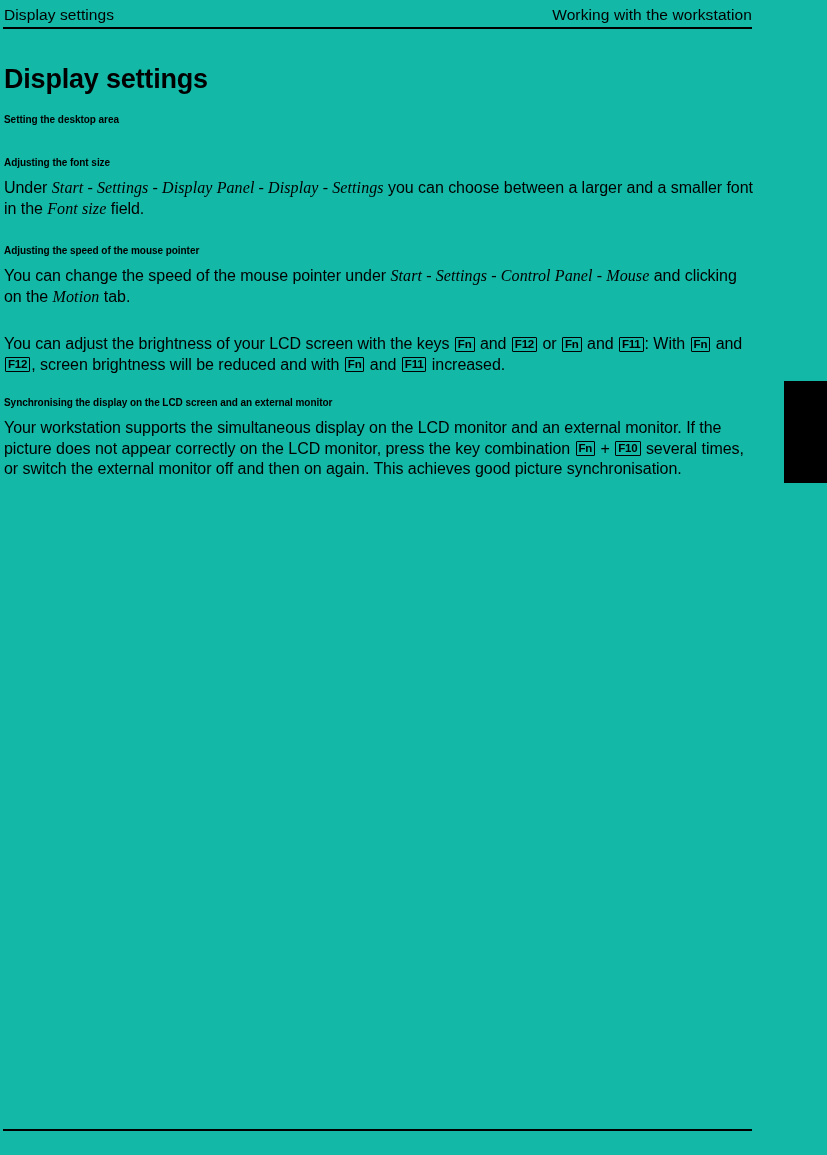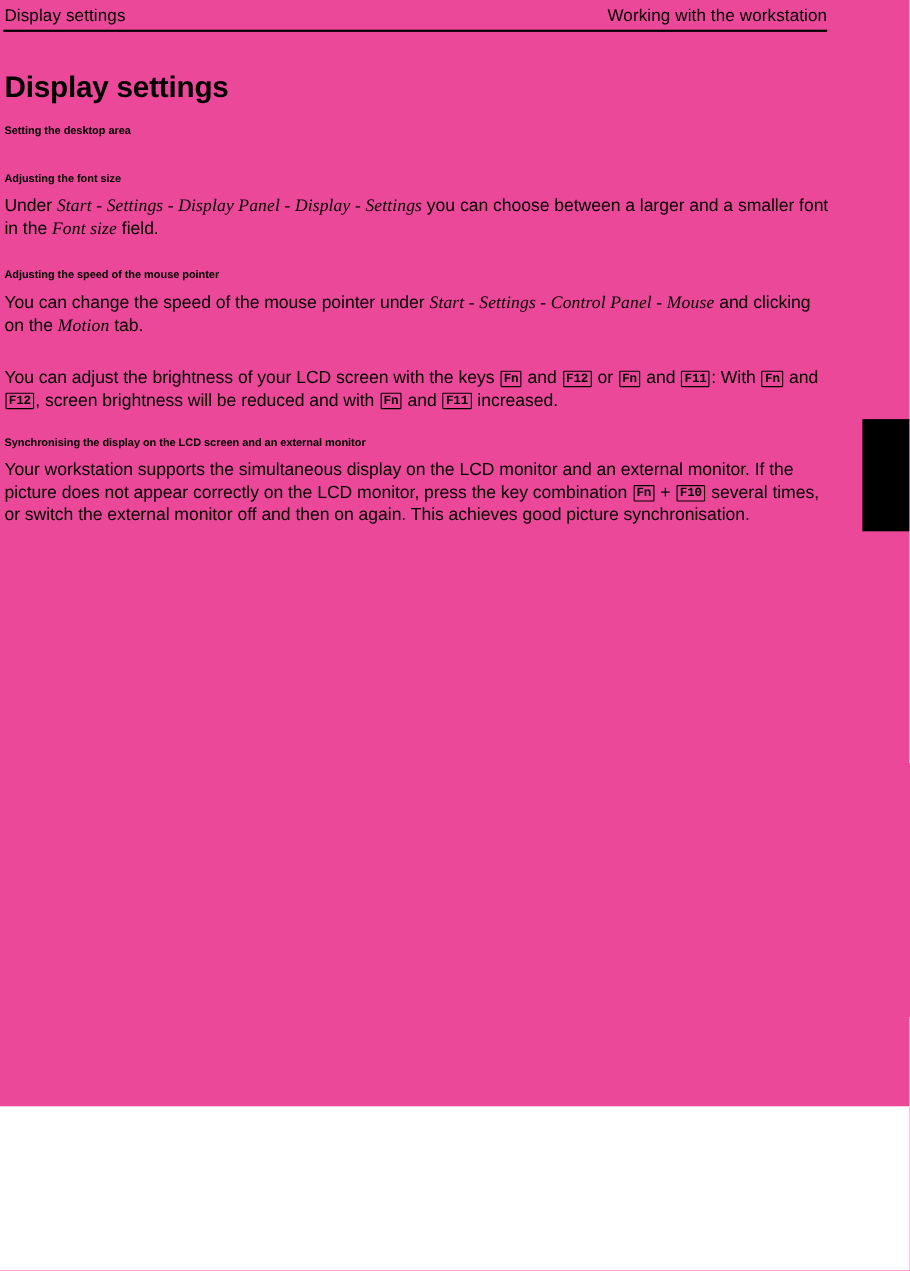--- a/index.html
+++ b/index.html
@@ -7,22 +7,22 @@
     padding: 0;
     background: #ffffff;
   }
   body {
     font-family: "Liberation Sans", sans-serif;
     color: #000000;
   }
   .page {
     position: relative;
     width: 827px;
-    height: 1006px;
-    background: #ec4899;
+    height: 1155px;
+    background: #14b8a6;
     overflow: hidden;
   }
 
   
   .page-header {
     position: absolute;
     left: 4px;
     top: 5px;
     width: 748px;
     display: flex;
@@ -89,21 +89,21 @@
     letter-spacing: 0.1px;
   }
 
   
   .keycap {
     display: inline-block;
     border: 1.4px solid #000000;
     border-radius: 1px;
     padding: 0px 2px 0px 2px;
     margin: 0 1px;
-    font-family: Liberation Mono, monospace;
+    font-family: Liberation Sans, sans-serif;
     font-size: 11.5px;
     font-weight: bold;
     line-height: 13px;
     letter-spacing: -0.2px;
     vertical-align: 1.5px;
     white-space: nowrap;
   }
 
   
   .change-bar {

